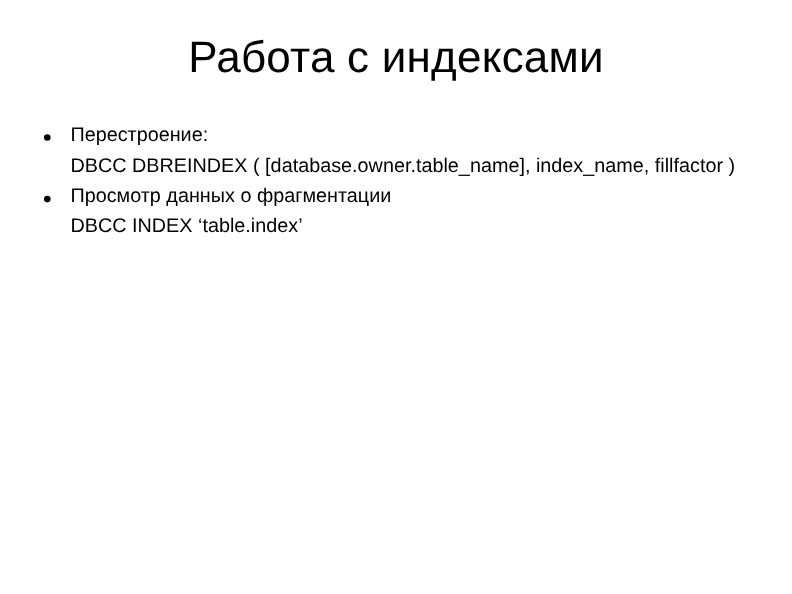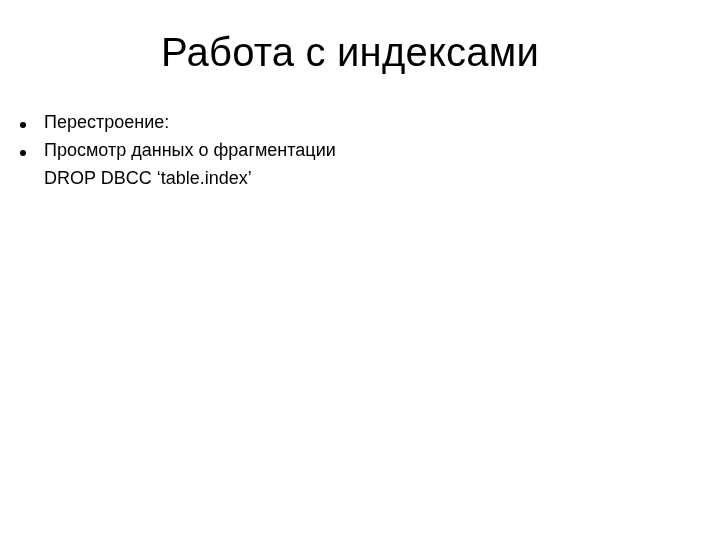--- a/index.html
+++ b/index.html
@@ -8,21 +8,21 @@
     width: 720px;
     height: 540px;
     background: #ffffff;
     font-family: Arial, Helvetica, sans-serif;
     color: #000;
   }
   .slide {
     width: 720px;
     height: 392px;
     box-sizing: border-box;
-    padding: 24px 36px 24px 16px;
+    padding: 24px 36px 24px 36px;
   }
   .title {
     text-align: center;
     font-size: 40px;
     font-weight: 400;
     margin: 6px 0 36px 0;
     letter-spacing: 0.2px;
   }
   .body {
     font-size: 18px;
@@ -64,27 +64,31 @@
 <div class="slide">
   <div class="title">Работа с индексами</div>
 
   <div class="body">
 
     <div class="row">
       <span class="bullet-dot"></span>
       <span class="text">Перестроение:</span>
     </div>
 
+    <div class="row">
+      <span class="indent"></span>
+      <span class="text">DBCC DBREINDEX ( [database.owner.table_name], index_name, fillfactor )</span>
+    </div>
 
     <div class="row">
       <span class="bullet-dot"></span>
       <span class="text">Просмотр данных о фрагментации</span>
     </div>
 
 
 
     <div class="row">
       <span class="indent"></span>
-      <span class="text">DROP DBCC ‘table.index’</span>
+      <span class="text">DBCC INDEX ‘table.index’</span>
     </div>
 
   </div>
 </div>
 
 </body></html>

